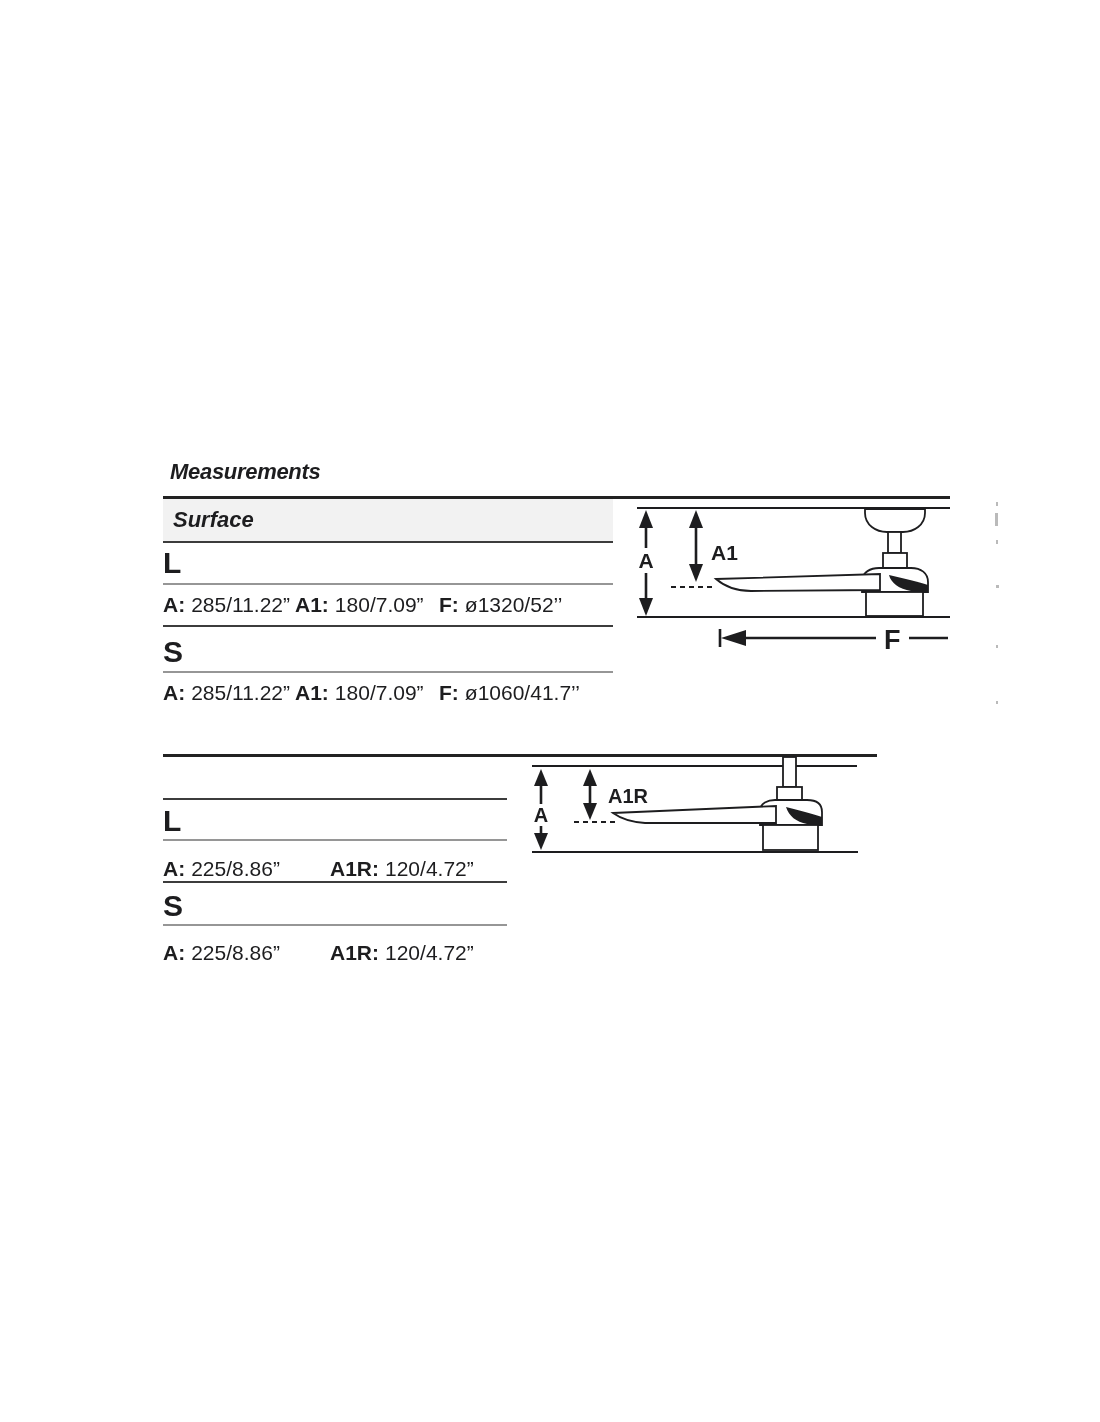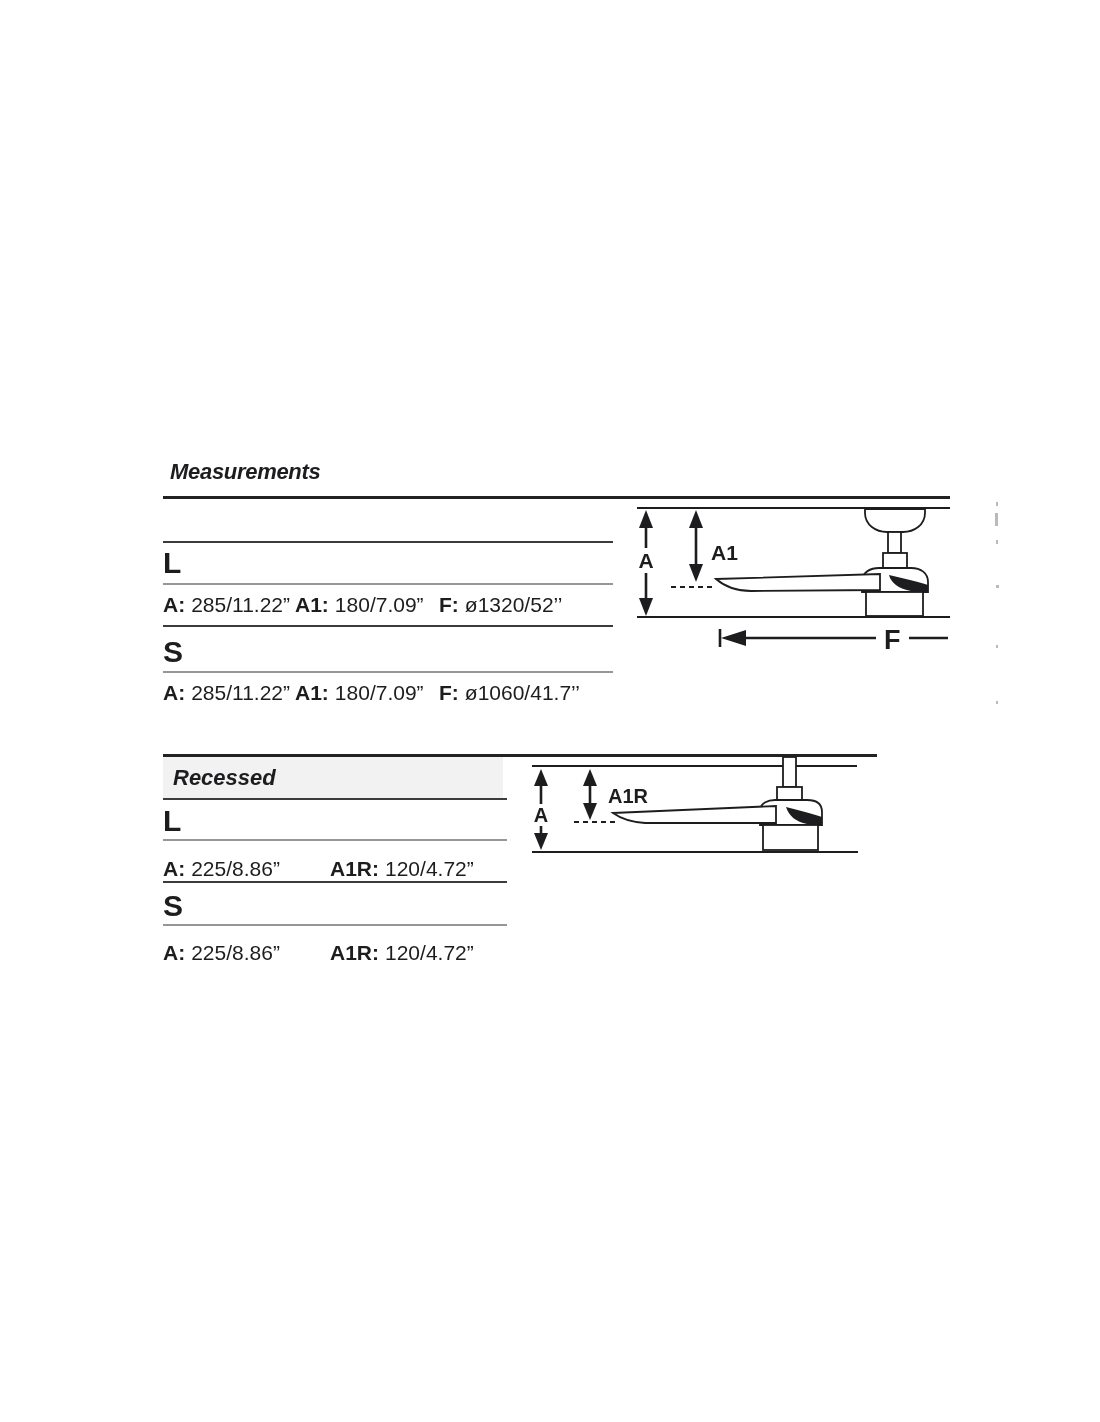--- a/index.html
+++ b/index.html
@@ -31,20 +31,23 @@
 </style>
 </head>
 <body>
 
 <div class="canvas">
 
   <h1 class="title">Measurements</h1>
 
   <div class="hline-dark" style="left:163px;top:496px;width:787px;"></div>
 
+  <div class="graybar" style="left:163px;top:499px;width:450px;height:42px;">
+    <span class="section-hdr">Surface</span>
+  </div>
   <div class="hline-med" style="left:163px;top:541px;width:450px;"></div>
 
   <div class="variant" style="left:163px;top:548px;">L</div>
   <div class="hline-thin" style="left:163px;top:583px;width:450px;"></div>
 
   <div class="mrow" style="left:163px;top:592px;width:450px;">
     <span class="m" style="left:0;"><b class="ml">A:</b><span class="mv">285/11.22”</span></span>
     <span class="m" style="left:132px;"><b class="ml">A1:</b><span class="mv">180/7.09”</span></span>
     <span class="m" style="left:276px;"><b class="ml">F:</b><span class="mv">ø1320/52’’</span></span>
   </div>
@@ -94,23 +97,20 @@
       <line class="stem" x1="720" y1="629" x2="720" y2="647"></line>
       <polygon class="head" points="721,638 746,630 746,646"></polygon>
       <line class="stem" x1="745" y1="638" x2="876" y2="638"></line>
       <text class="flbl" x="884" y="649">F</text>
       <line class="stem" x1="909" y1="638" x2="948" y2="638"></line>
     </g>
   </svg>
 
   <div class="hline-dark" style="left:163px;top:754px;width:714px;"></div>
 
-  <div class="graybar" style="left:163px;top:757px;width:340px;height:41px;">
-    <span class="section-hdr">Recessed</span>
-  </div>
   <div class="hline-med" style="left:163px;top:798px;width:344px;"></div>
 
   <div class="variant" style="left:163px;top:806px;">L</div>
   <div class="hline-thin" style="left:163px;top:839px;width:344px;"></div>
 
   <div class="mrow" style="left:163px;top:856px;width:344px;">
     <span class="m" style="left:0;"><b class="ml">A:</b><span class="mv">225/8.86”</span></span>
     <span class="m" style="left:167px;"><b class="ml">A1R:</b><span class="mv">120/4.72”</span></span>
   </div>
   <div class="hline-med" style="left:163px;top:881px;width:344px;"></div>

